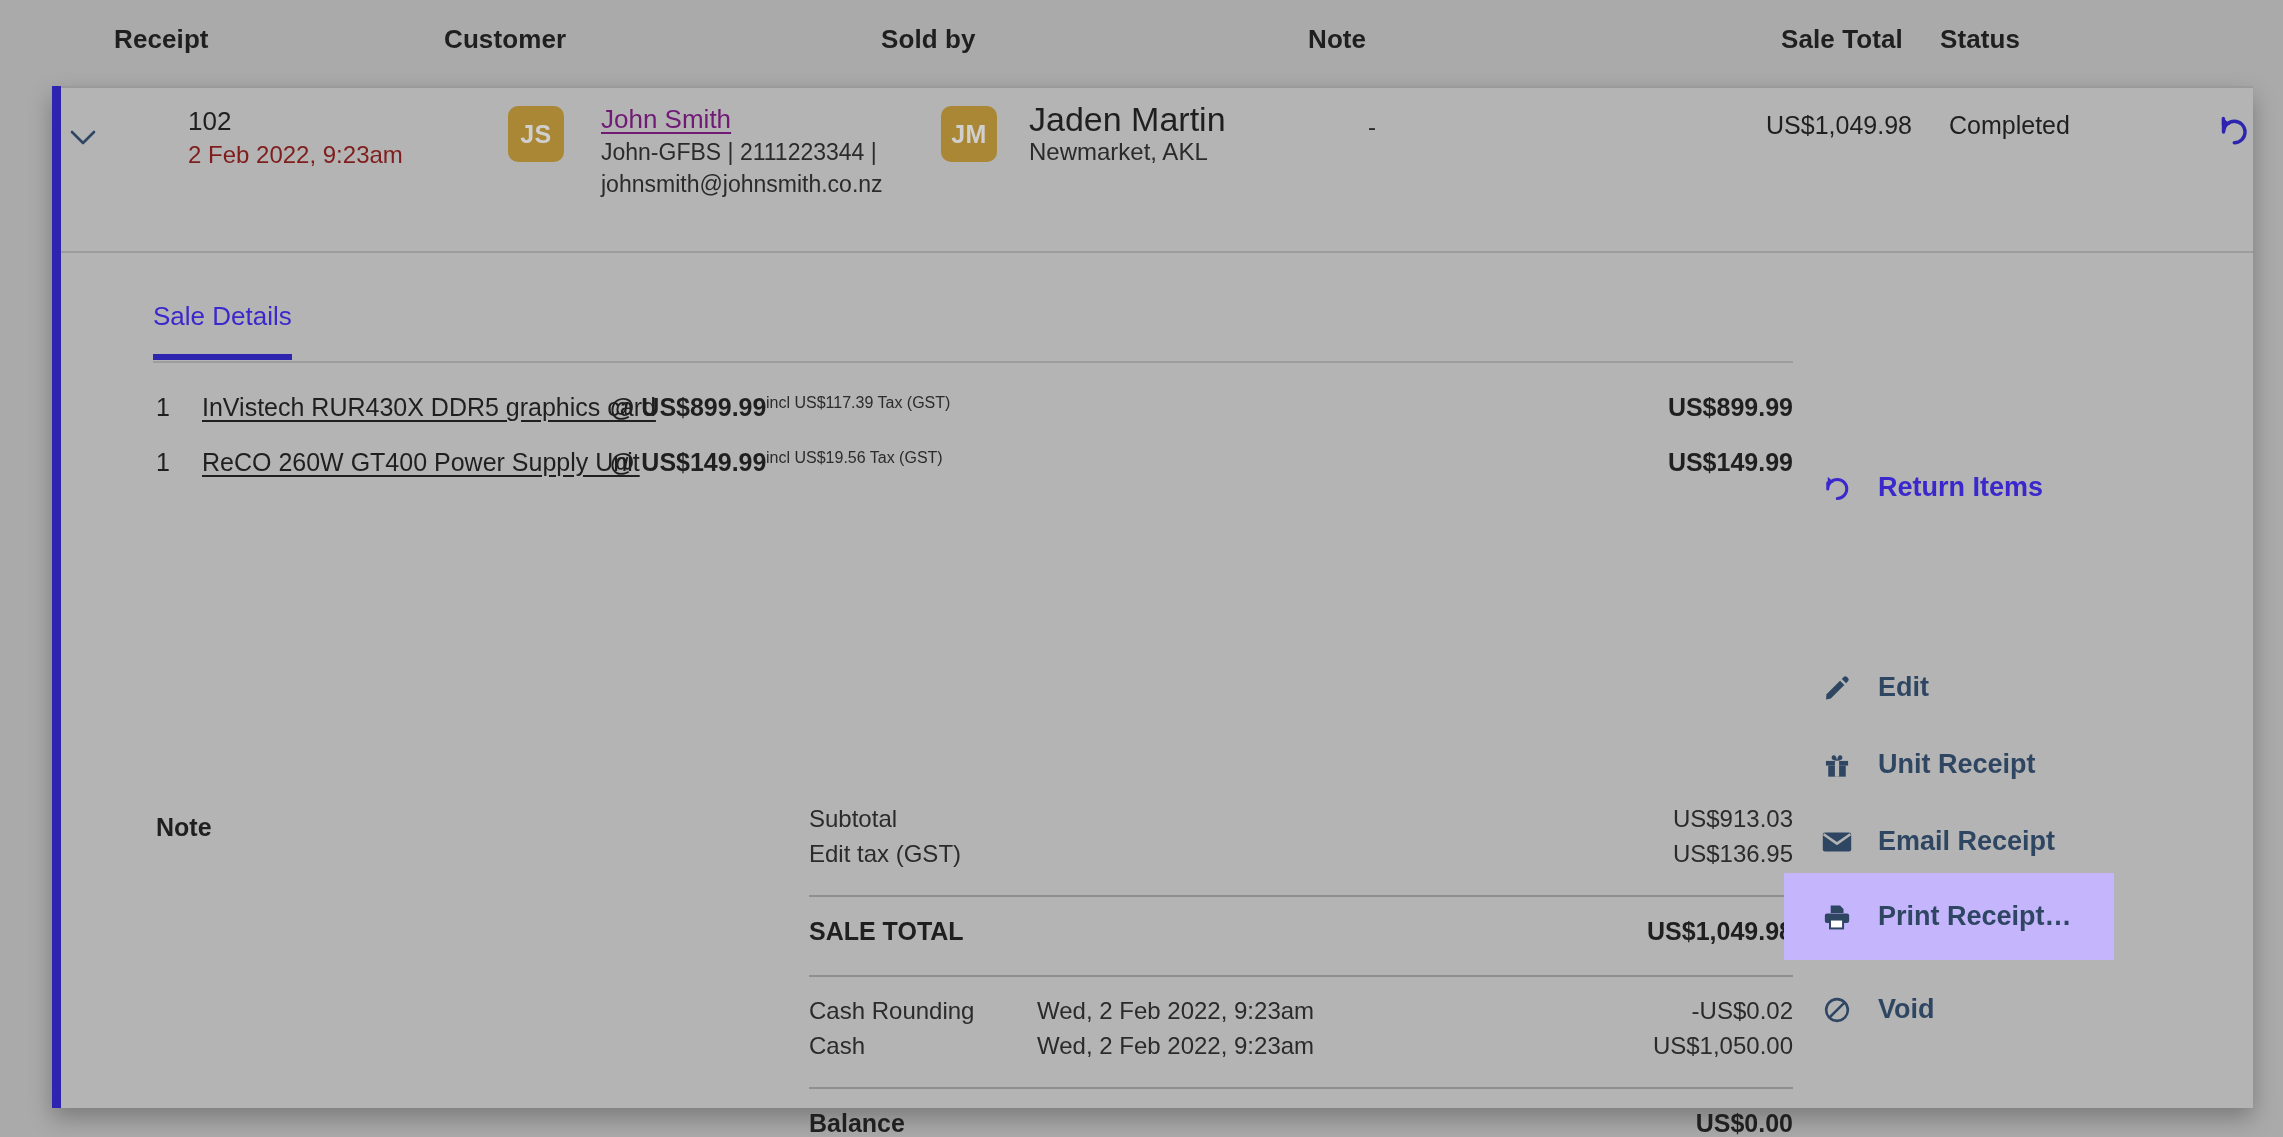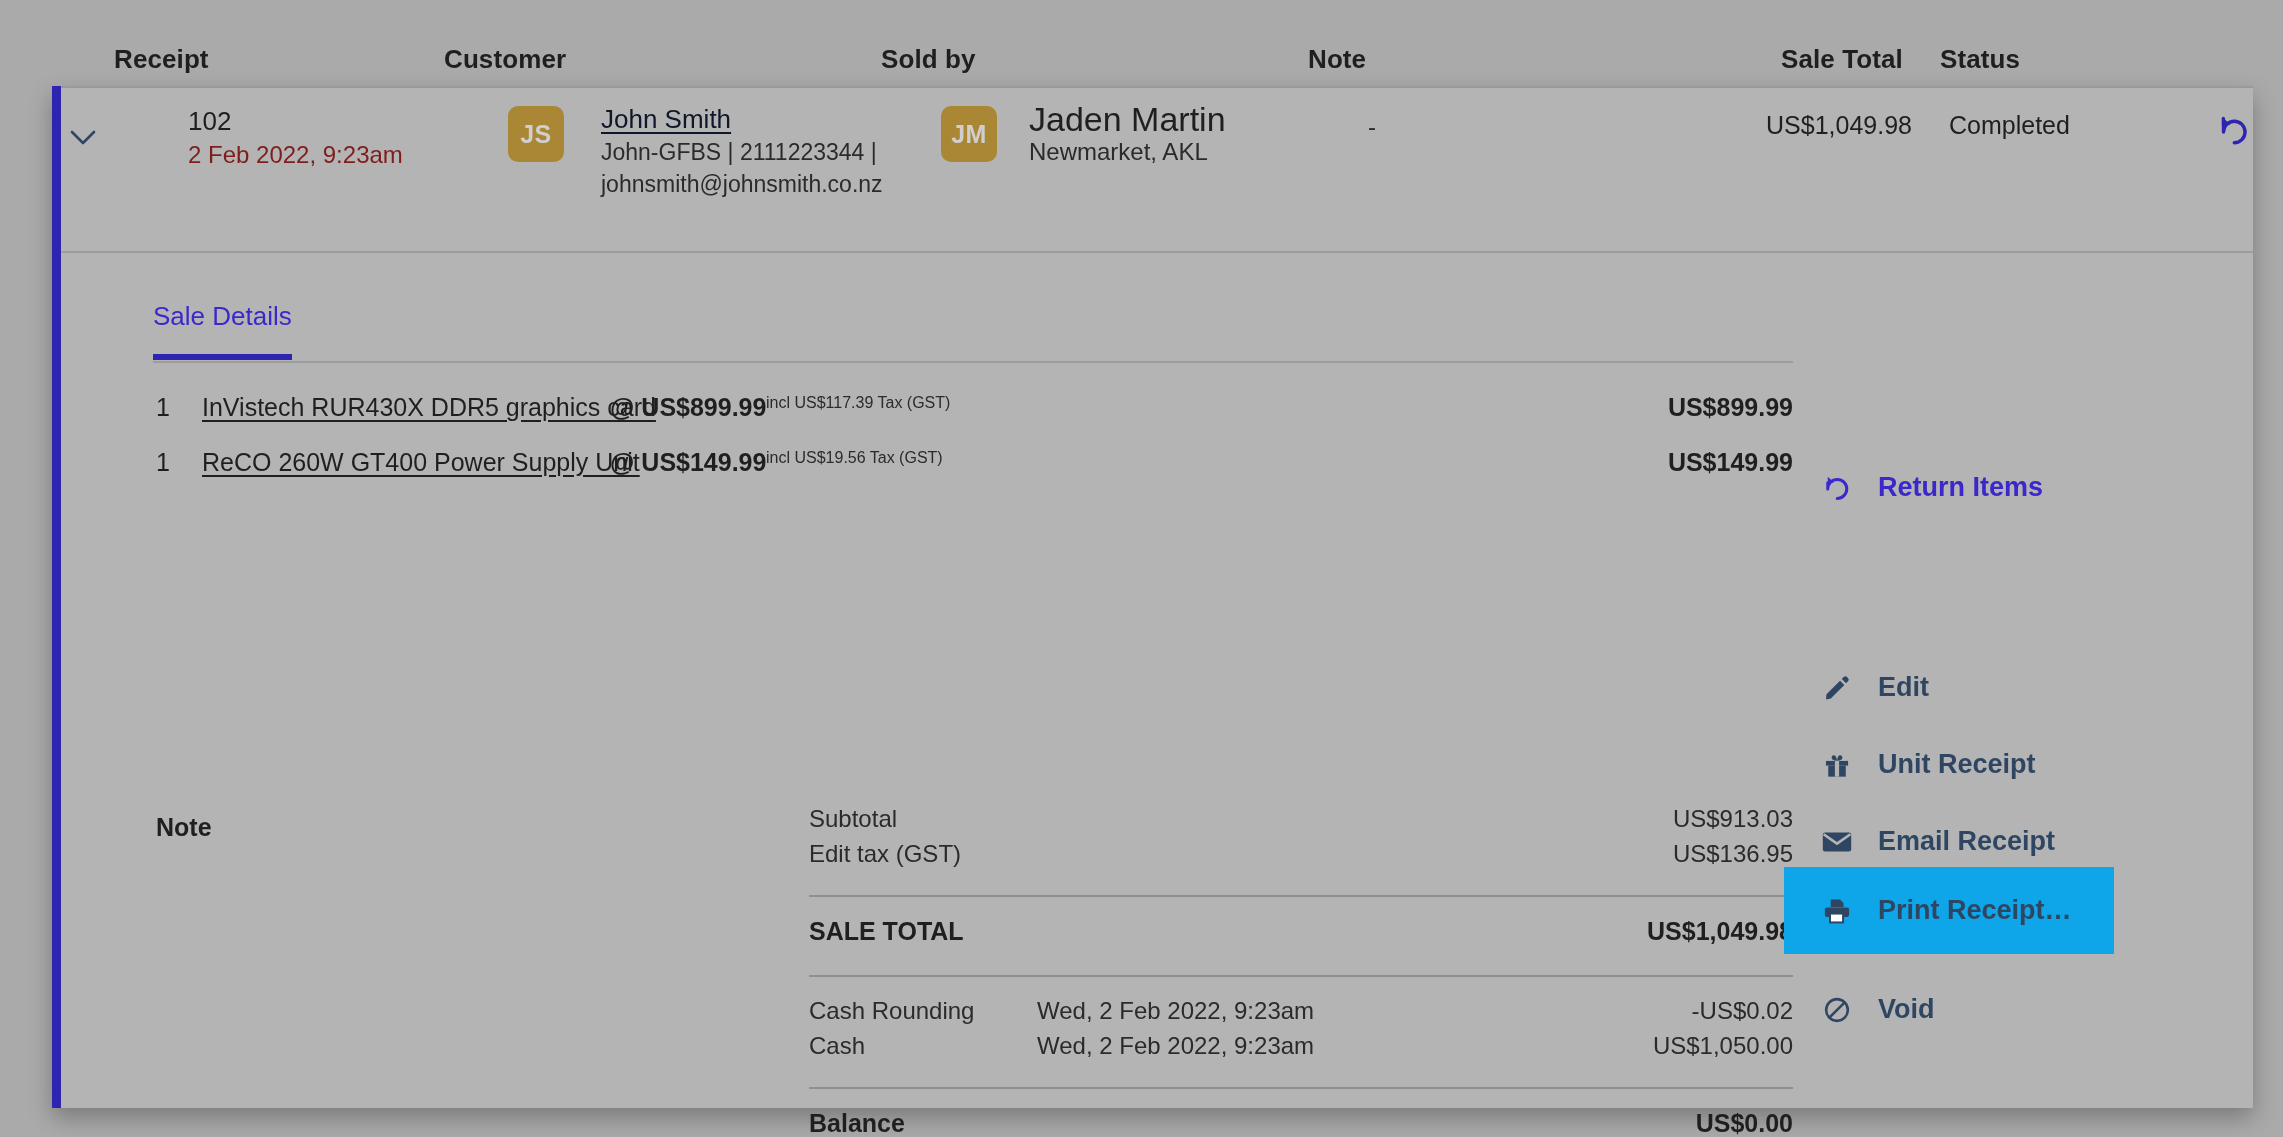--- a/index.html
+++ b/index.html
@@ -24,21 +24,20 @@
   }
 
   
   .col-headers {
     position: absolute;
     left: 0;
     top: 0;
     width: 2273px;
     height: 84px;
     background: #aaaaaa;
-    margin-top: 20px;
   }
   .col-headers .ch {
     position: absolute;
     top: 24px;
     font-size: 26px;
     font-weight: 700;
     color: #1f1f1f;
     letter-spacing: .1px;
     white-space: nowrap;
   }
@@ -121,21 +120,21 @@
     align-items: center;
     justify-content: center;
     letter-spacing: .5px;
   }
   .cust-avatar { left: 447px; top: 20px; }
   .sold-avatar { left: 880px; top: 20px; }
 
   .sum-customer { position: absolute; left: 540px; top: 16px; width: 320px; }
   .sum-customer .cname {
     font-size: 26px;
-    color: #0f172a;
+    color: #701a75;
     text-decoration: underline;
     text-underline-offset: 4px;
     cursor: pointer;
     line-height: 34px;
   }
   .sum-customer .cmeta {
     font-size: 23px;
     color: #2b2b2b;
     line-height: 32px;
   }
@@ -248,24 +247,25 @@
     width: 330px;
     font-size: 27px;
     font-weight: 700;
     color: #2f4663;
     cursor: pointer;
     box-sizing: border-box;
   }
   .action .aicon { width: 30px; height: 30px; display: flex; align-items: center; justify-content: center; flex: 0 0 30px; }
   .action.primary { color: #3b28cc; }
   .action.highlight {
-    background: #0ea5e9;
+    background: #c4b5fd;
     width: 330px;
     padding-top: 28px;
     padding-bottom: 28px;
+    margin-top: 6px;
   }
   .a-return  { top: 38px; }
   .a-edit    { top: 238px; }
   .a-gift    { top: 315px; }
   .a-email   { top: 392px; }
   .a-print   { top: 447px; }
   .a-void    { top: 560px; }
 </style>
 </head>
 <body>

